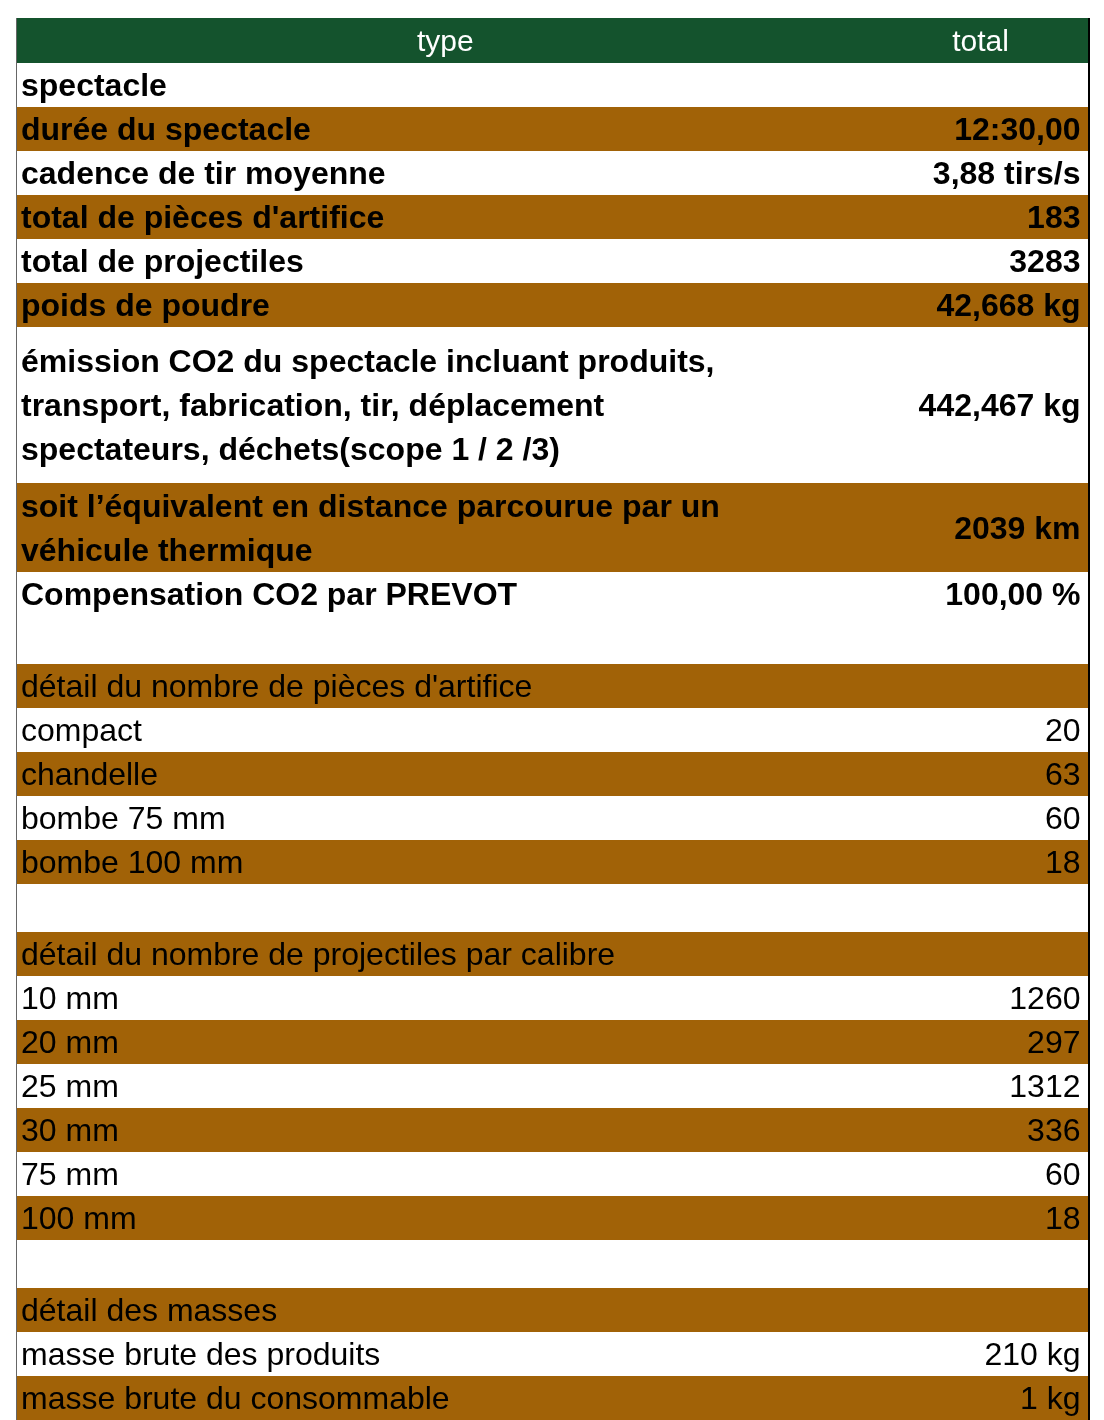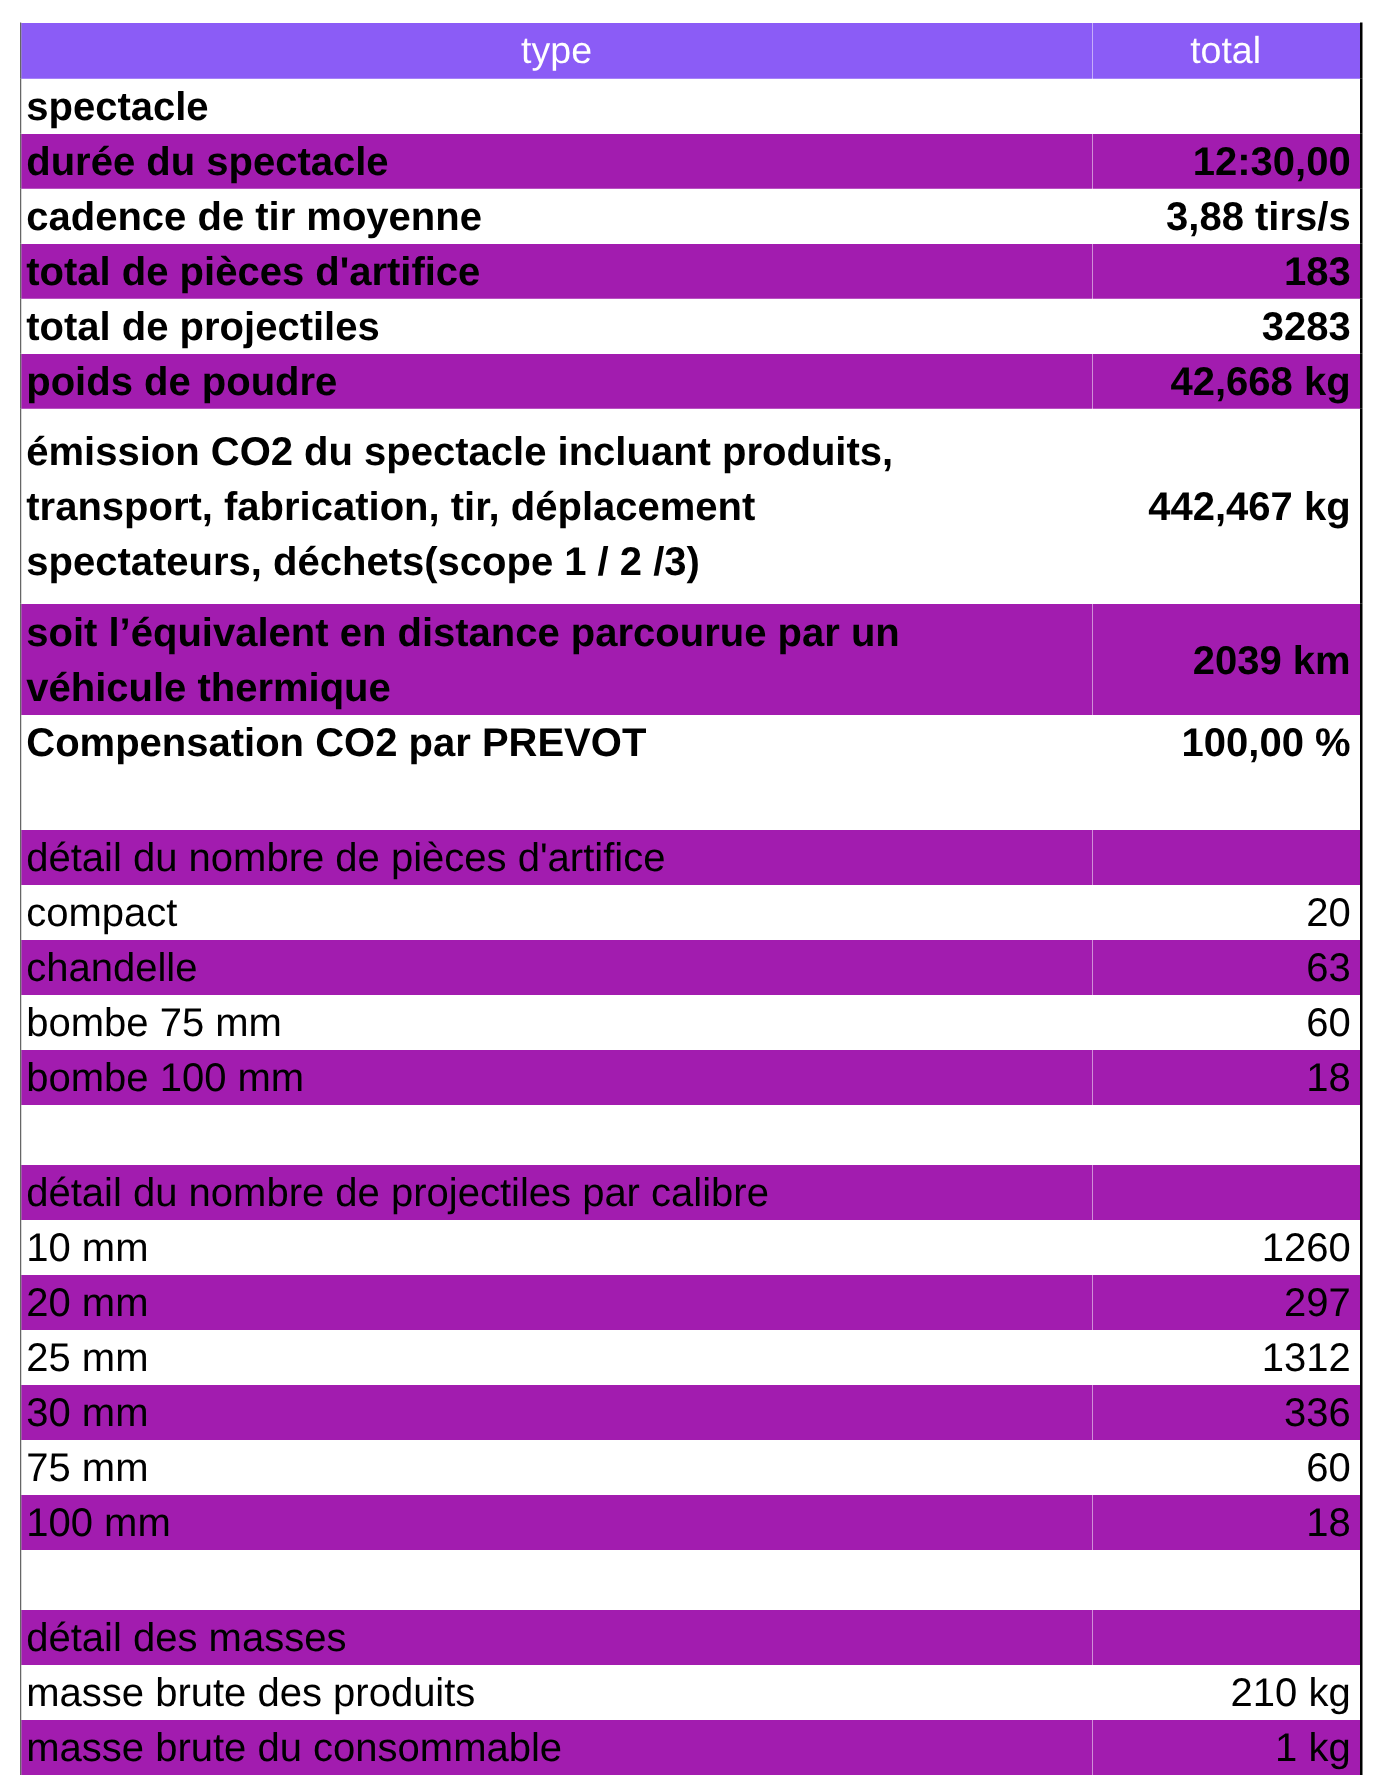--- a/index.html
+++ b/index.html
@@ -20,37 +20,37 @@
     border-collapse: collapse;
     table-layout: fixed;
     width: 1072px;
     border-left: 1px solid #666666;
     border-right: 2px solid #000000;
   }
   col.c-label { width: 857px; }
   col.c-value { width: 215px; }
 
   thead tr.hdr {
-    background: #8b5cf6;
+    background: #14532d;
     color: #ffffff;
     height: 45px;
   }
   thead th {
     font-weight: normal;
     font-size: 30px;
     text-align: center;
     padding: 0;
     overflow: hidden;
   }
 
   tbody tr { height: 44px; }
   tbody tr.spacer { height: 48px; }
   tbody tr.tall3 { height: 156px; }
   tbody tr.tall2 { height: 89px; }
-  tbody tr.stripe { background: #a21caf; }
+  tbody tr.stripe { background: #a16207; }
 
   td {
     font-size: 32px;
     line-height: 44px;
     padding: 0;
     vertical-align: middle;
     overflow: hidden;
   }
   tr.b td { font-weight: bold; }
   td.label {

